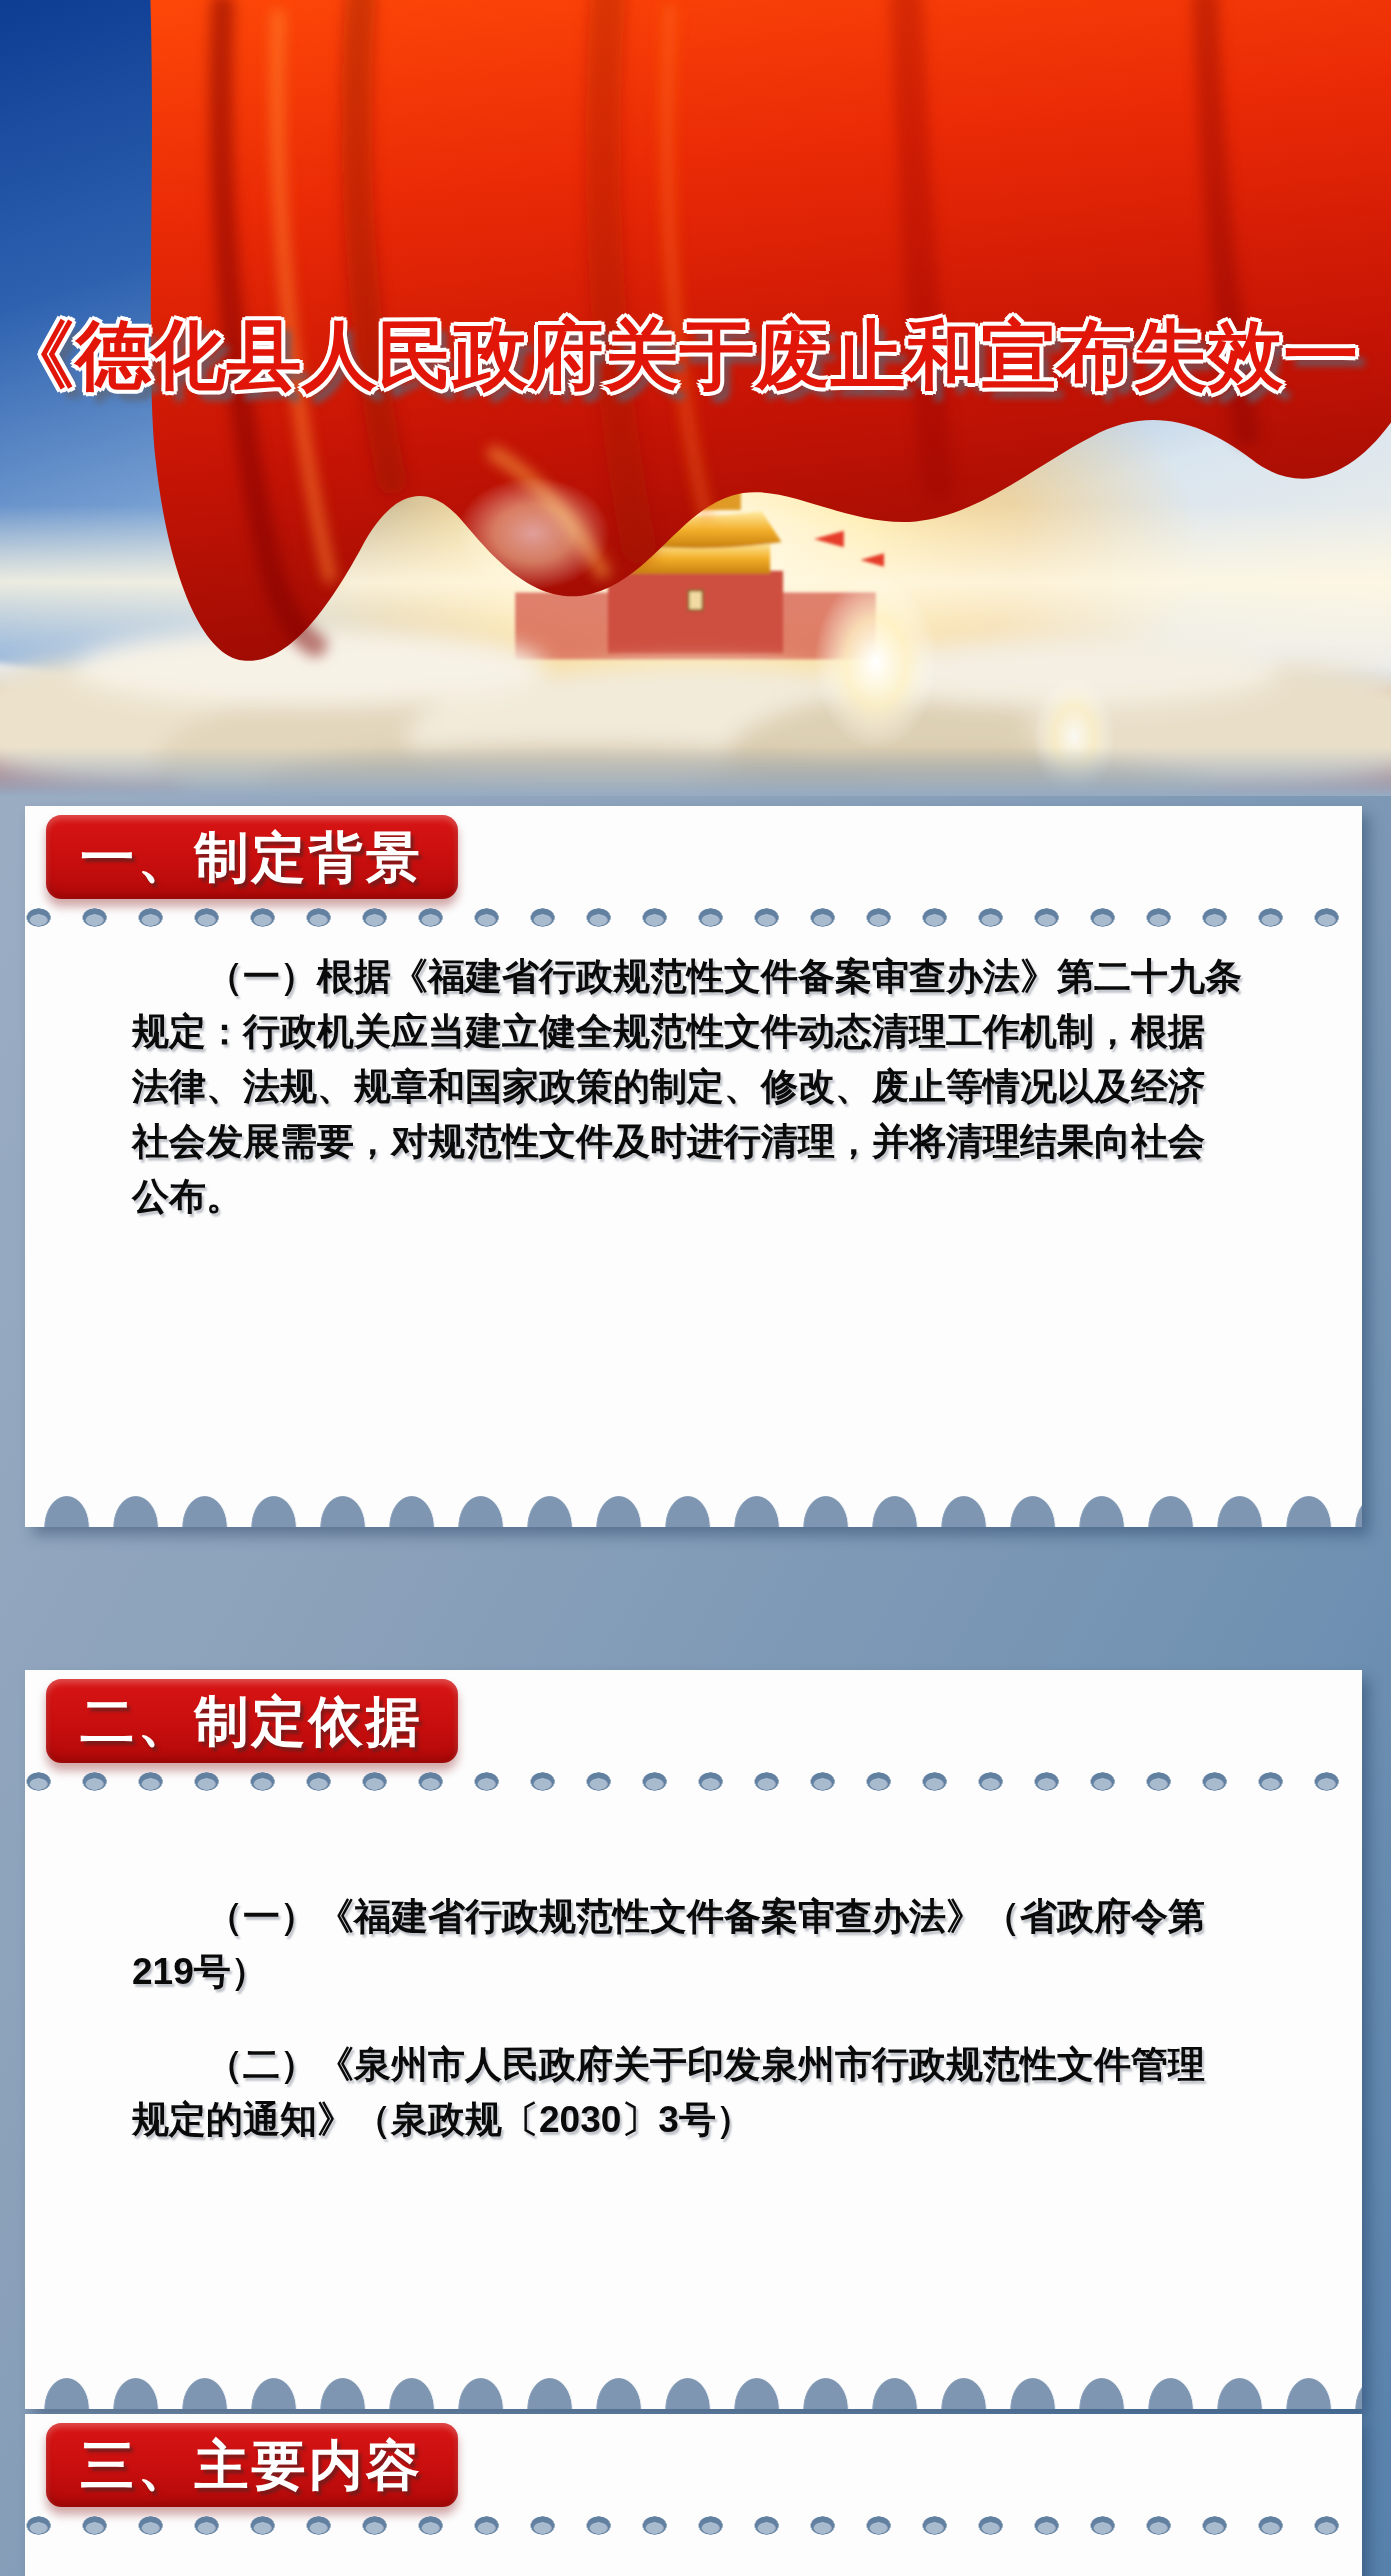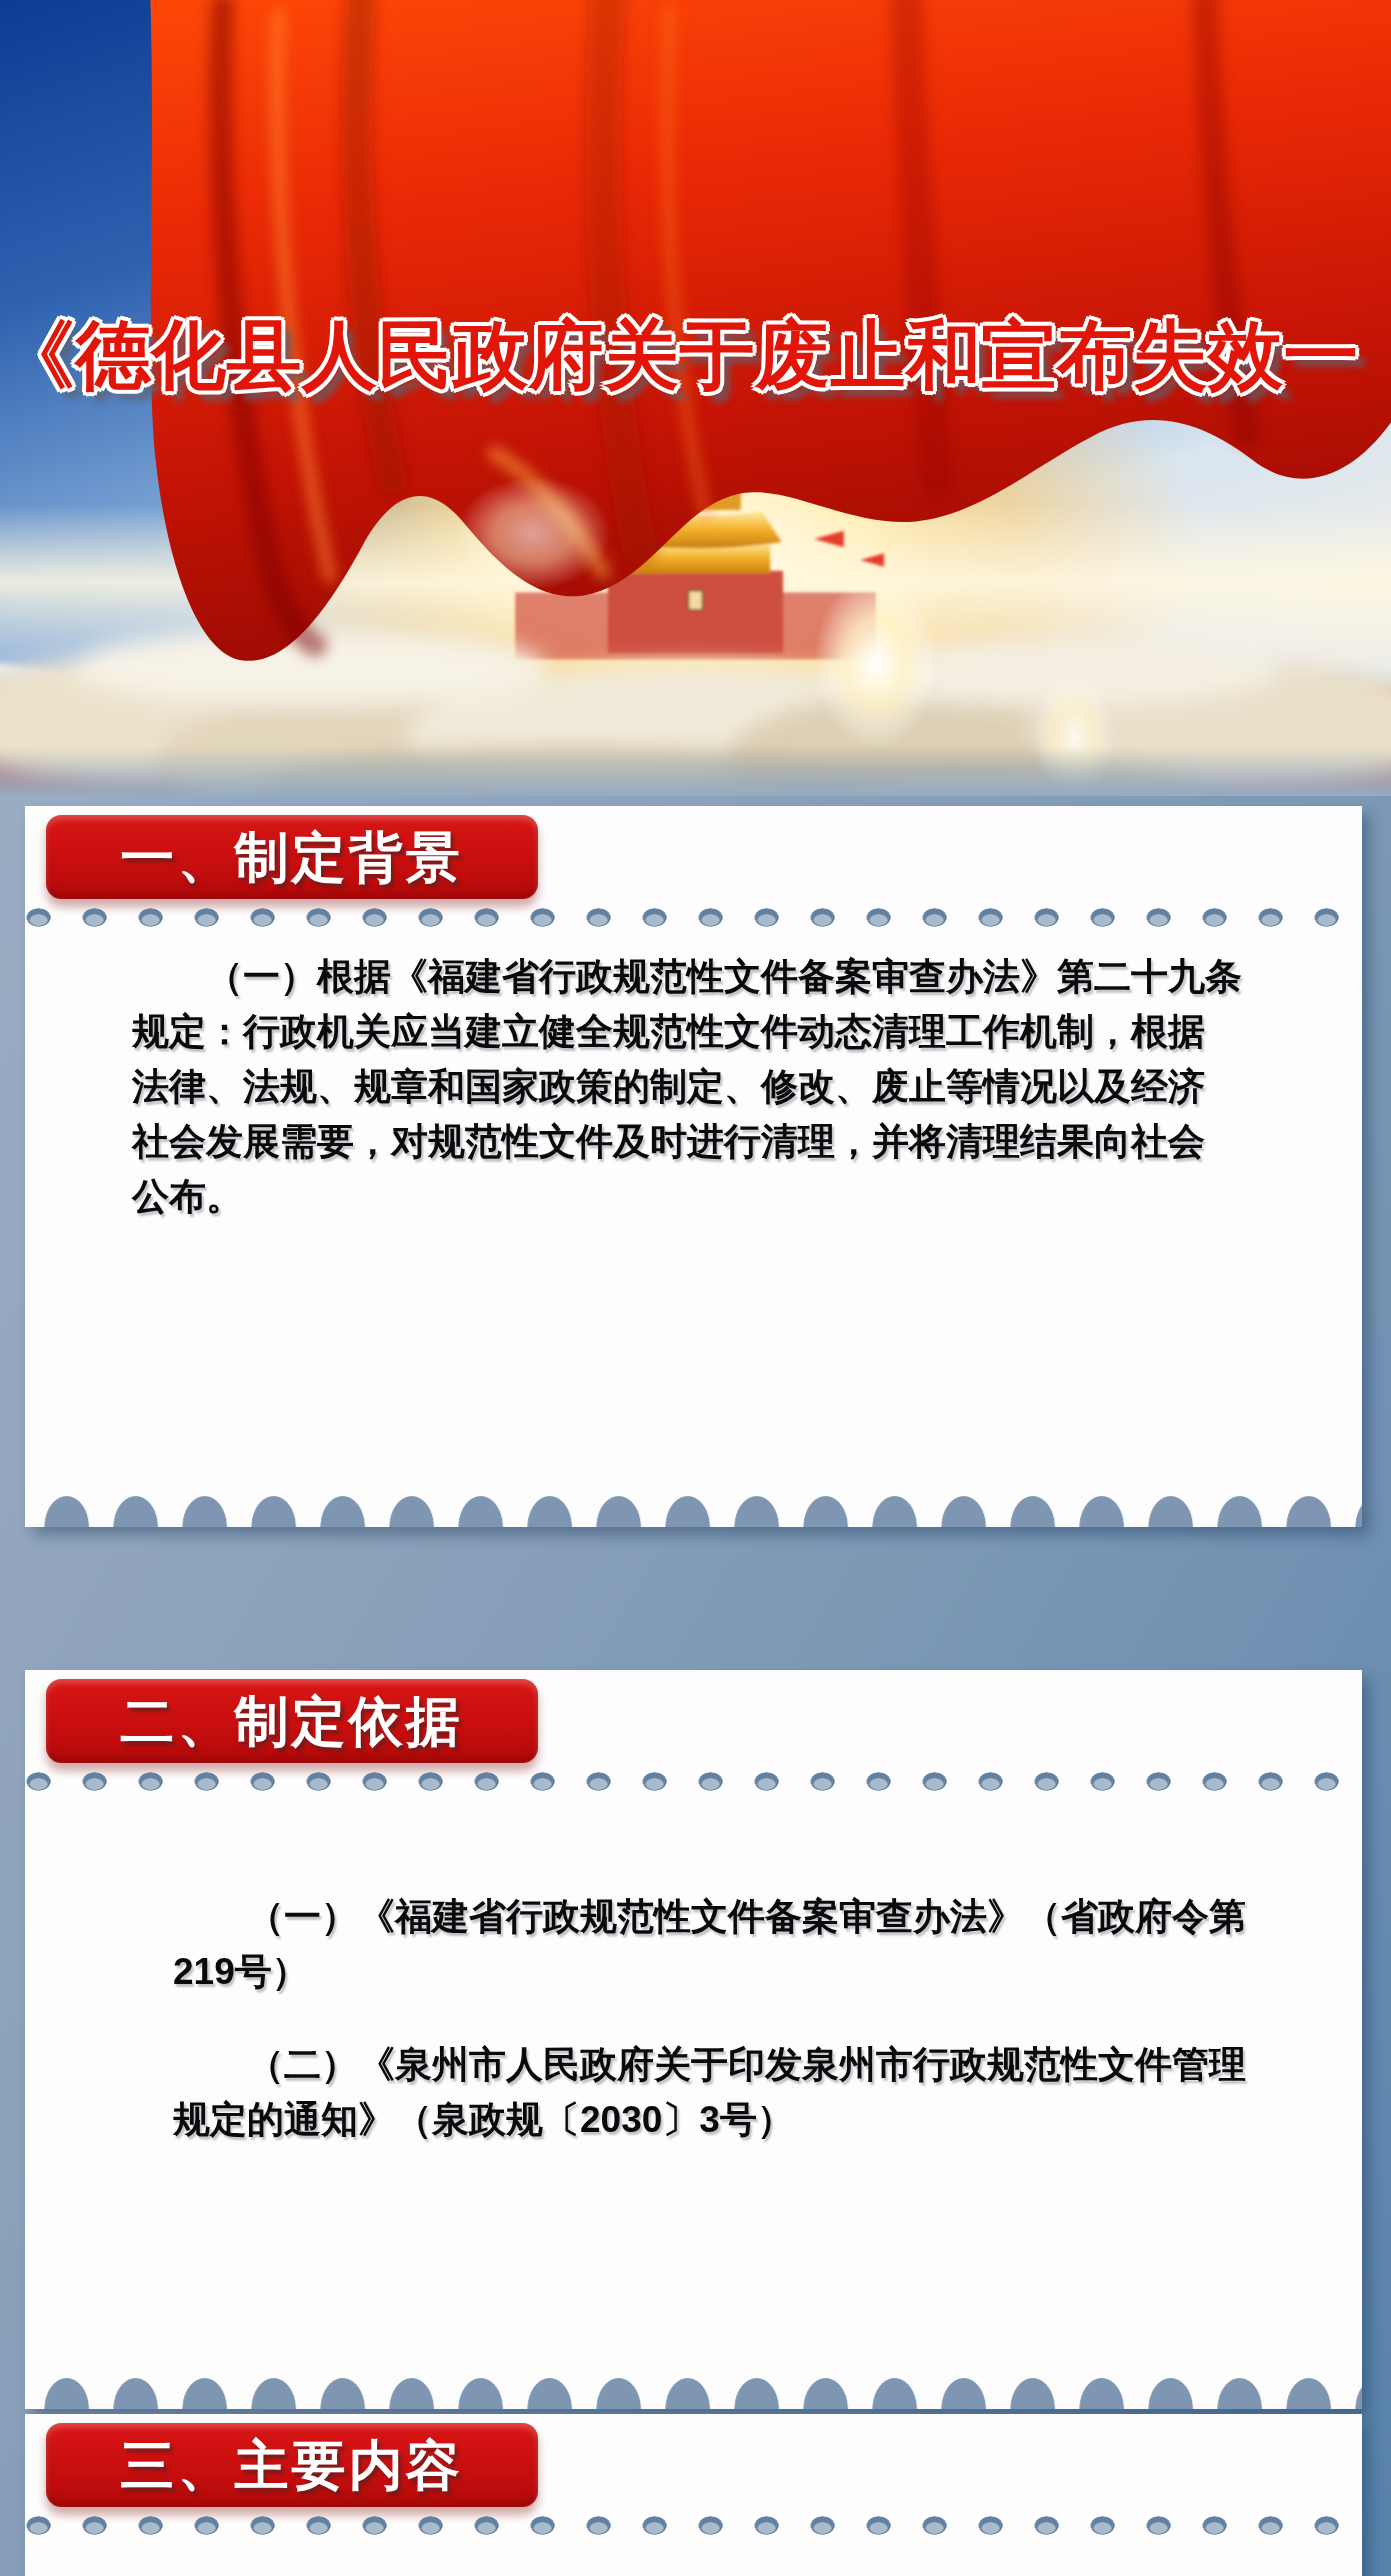--- a/index.html
+++ b/index.html
@@ -28,21 +28,21 @@
   
   .card{
     position:absolute;left:25px;width:1337px;
     background:#fdfdfd;
     box-shadow:8.2px 9.3px 13.4px rgba(22,50,88,0.40);
   }
   .card1{top:806px;height:721px;}
   .card2{top:1670px;height:739px;}
   .card3{top:2414px;height:608px;}
   .sec-header{
-    position:absolute;left:20.6px;top:9.3px;width:492px;height:84px;
+    position:absolute;left:20.6px;top:9.3px;width:412px;height:84px;
     background:linear-gradient(180deg,#d81515 0%,#c80e0e 55%,#b20909 100%);
     border-radius:15.5px;
     box-shadow:0 7.2px 9.3px rgba(130,15,15,0.35),
                inset 0 4.1px 6.2px rgba(255,255,255,0.25),
                inset 0 -5.2px 7.2px rgba(110,0,0,0.35);
     color:#ffffff;font-size:54px;font-weight:900;
     line-height:84px;text-align:center;letter-spacing:3.1px;
     text-shadow:3.1px 4.1px 3.1px rgba(105,30,30,0.8);
     white-space:nowrap;
   }
@@ -55,21 +55,21 @@
     background-position:-14.4px 0;
     background-repeat:repeat-x;
   }
   .body-text{
     position:absolute;left:107px;right:77px;
     color:#0a0a0a;font-weight:bold;
     font-size:37px;line-height:55px;
     text-shadow:2.1px 2.6px 2.1px rgba(140,145,158,0.55);
   }
   .card1 .body-text{top:143px;}
-  .card2 .body-text{top:219px;margin-left:41px;}
+  .card2 .body-text{top:219px;}
   .body-text p{margin:0;white-space:pre-line;}
   .body-text p + p{margin-top:38px;}
   .scallop{
     position:absolute;left:0;right:0;bottom:0;height:34px;
     background-image:radial-gradient(ellipse 23px 32px at 50% 100%, #7e96b2 95%, rgba(0,0,0,0) 98%);
     background-size:69px 34px;
     background-position:7.2px 0;
     background-repeat:repeat-x;
   }
 </style>

